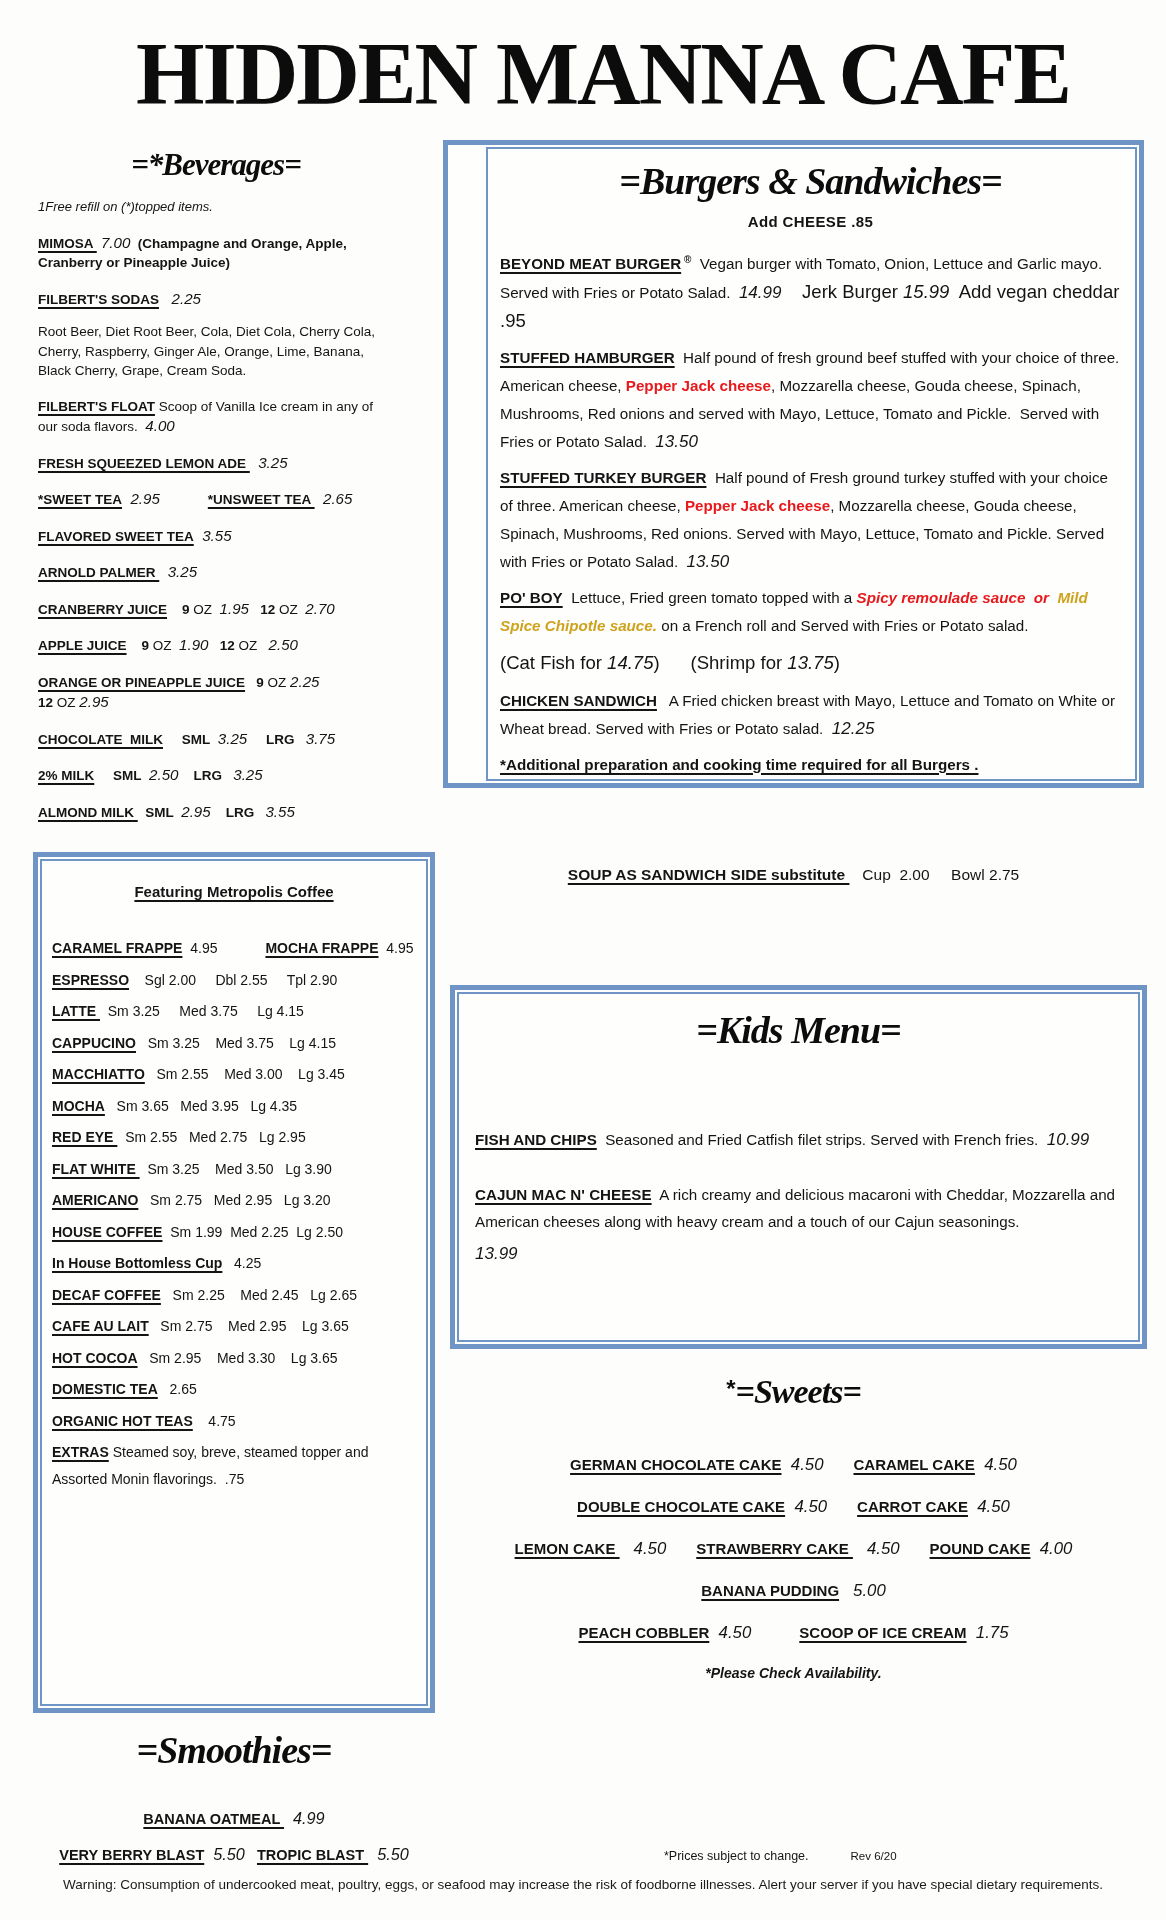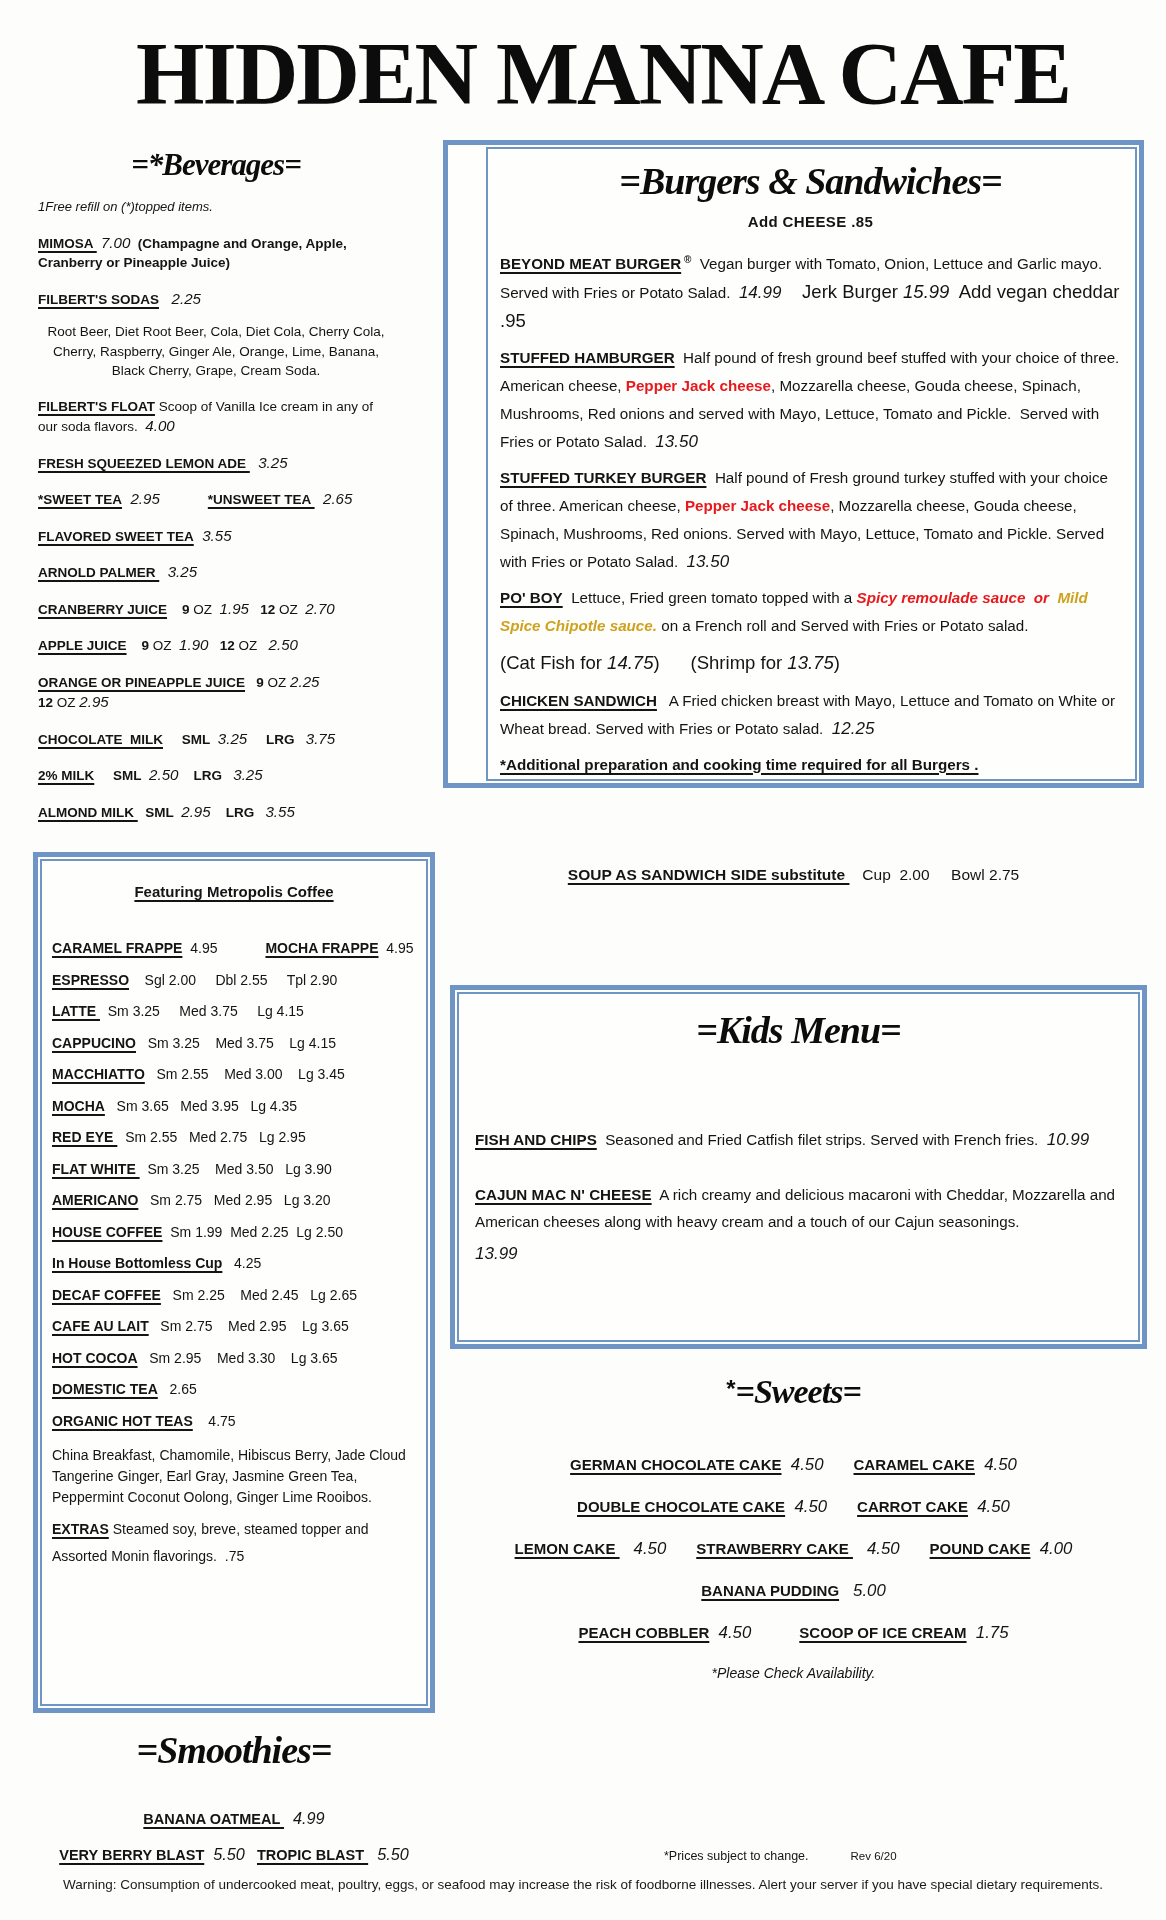--- a/index.html
+++ b/index.html
@@ -27,41 +27,41 @@
     font-family:"Liberation Serif", serif;font-weight:bold;font-style:italic;
     text-align:center;margin:0;line-height:1.2;color:#0c0c0c;letter-spacing:-1px;
   }
 
   
   .menu-line{margin:0;white-space:pre-wrap;}
   .sg-n{font-weight:bold;text-decoration:underline;text-decoration-thickness:1.5px;text-underline-offset:3px;}
   .sg-p{font-style:italic;font-size:1.12em;}
   .sg-d{}
   .sg-b{font-weight:bold;}
-  .sg-bi{font-weight:normal;font-style:italic;}
+  .sg-bi{font-weight:bold;font-style:italic;}
   .sg-r{color:var(--red);font-weight:bold;}
   .sg-ri{color:var(--red);font-weight:bold;font-style:italic;}
   .sg-gi{color:var(--gold);font-weight:bold;font-style:italic;}
   .sg-reg{vertical-align:super;font-size:0.66em;font-weight:bold;}
   .sg-lg{font-size:1.22em;}
   .sg-lgi{font-size:1.22em;font-style:italic;}
   .sg-w{}
   .sg-tab{display:inline-block;width:30px;}
   .sg-tabL{display:inline-block;width:48px;}
 
   
   .box{position:absolute;border:5px solid var(--blue);background:#fefefd;}
   .box-inner{border:2px solid var(--blue);margin:2px;height:calc(100% - 4px);overflow:hidden;}
 
   
   .bev-col{position:absolute;left:38px;top:146px;width:356px;font-size:13.5px;line-height:19.5px;}
   .bev-title{font-size:31px;}
   .bev-note{font-style:italic;font-size:13px;margin:14px 0 0 0;}
   .bev-col .item{margin-top:16px;}
-  .bev-col .desc{margin-top:13px;text-align:center;}
+  .bev-col .desc{margin-top:13px;}
   .bev-col .cont{margin-top:0;}
 
   
   .burgers-box{left:443px;top:140px;width:701px;height:648px;padding-left:36px;}
   .burgers-box .box-inner{padding:6px 14px 10px 12px;}
   .burgers-title{font-size:38px;margin-top:4px;}
   .addcheese{text-align:center;font-weight:bold;font-size:15px;letter-spacing:.4px;margin:8px 0 0 0;}
   .burgers-box{font-size:15.2px;}
   .burgers-box .menu-line{line-height:28px;}
   .burgers-box .item{margin-top:8px;}
@@ -179,21 +179,20 @@
           <p class="menu-line item"><span class="sg-n">RED EYE </span><span class="sg-d">  Sm 2.55   Med 2.75   Lg 2.95</span></p>
           <p class="menu-line item"><span class="sg-n">FLAT WHITE </span><span class="sg-d">  Sm 3.25    Med 3.50   Lg 3.90</span></p>
           <p class="menu-line item"><span class="sg-n">AMERICANO</span><span class="sg-d">   Sm 2.75   Med 2.95   Lg 3.20</span></p>
           <p class="menu-line item"><span class="sg-n">HOUSE COFFEE</span><span class="sg-d">  Sm 1.99  Med 2.25  Lg 2.50</span></p>
           <p class="menu-line item"><span class="sg-n">In House Bottomless Cup</span><span class="sg-d">   4.25</span></p>
           <p class="menu-line item"><span class="sg-n">DECAF COFFEE</span><span class="sg-d">   Sm 2.25    Med 2.45   Lg 2.65</span></p>
           <p class="menu-line item"><span class="sg-n">CAFE AU LAIT</span><span class="sg-d">   Sm 2.75    Med 2.95    Lg 3.65</span></p>
           <p class="menu-line item"><span class="sg-n">HOT COCOA</span><span class="sg-d">   Sm 2.95    Med 3.30    Lg 3.65</span></p>
           <p class="menu-line item"><span class="sg-n">DOMESTIC TEA</span><span class="sg-d">   2.65</span></p>
           <p class="menu-line item"><span class="sg-n">ORGANIC HOT TEAS</span><span class="sg-d">    4.75</span></p>
-          <p class="menu-line desc"><span class="sg-d">China Breakfast, Chamomile, Hibiscus Berry, Jade Cloud Tangerine Ginger, Earl Gray, Jasmine Green Tea, Peppermint Coconut Oolong, Ginger Lime Rooibos.</span></p>
           <p class="menu-line item"><span class="sg-n">EXTRAS</span><span class="sg-d"> Steamed soy, breve, steamed topper and</span></p>
           <p class="menu-line cont2"><span class="sg-d">Assorted Monin flavorings.  .75</span></p>
         </div>
     </div>
   </section>
 
   <section class="box kids-box">
     <div class="box-inner">
       <h2 class="sec-title kids-title">=Kids Menu=</h2>
       <div>

